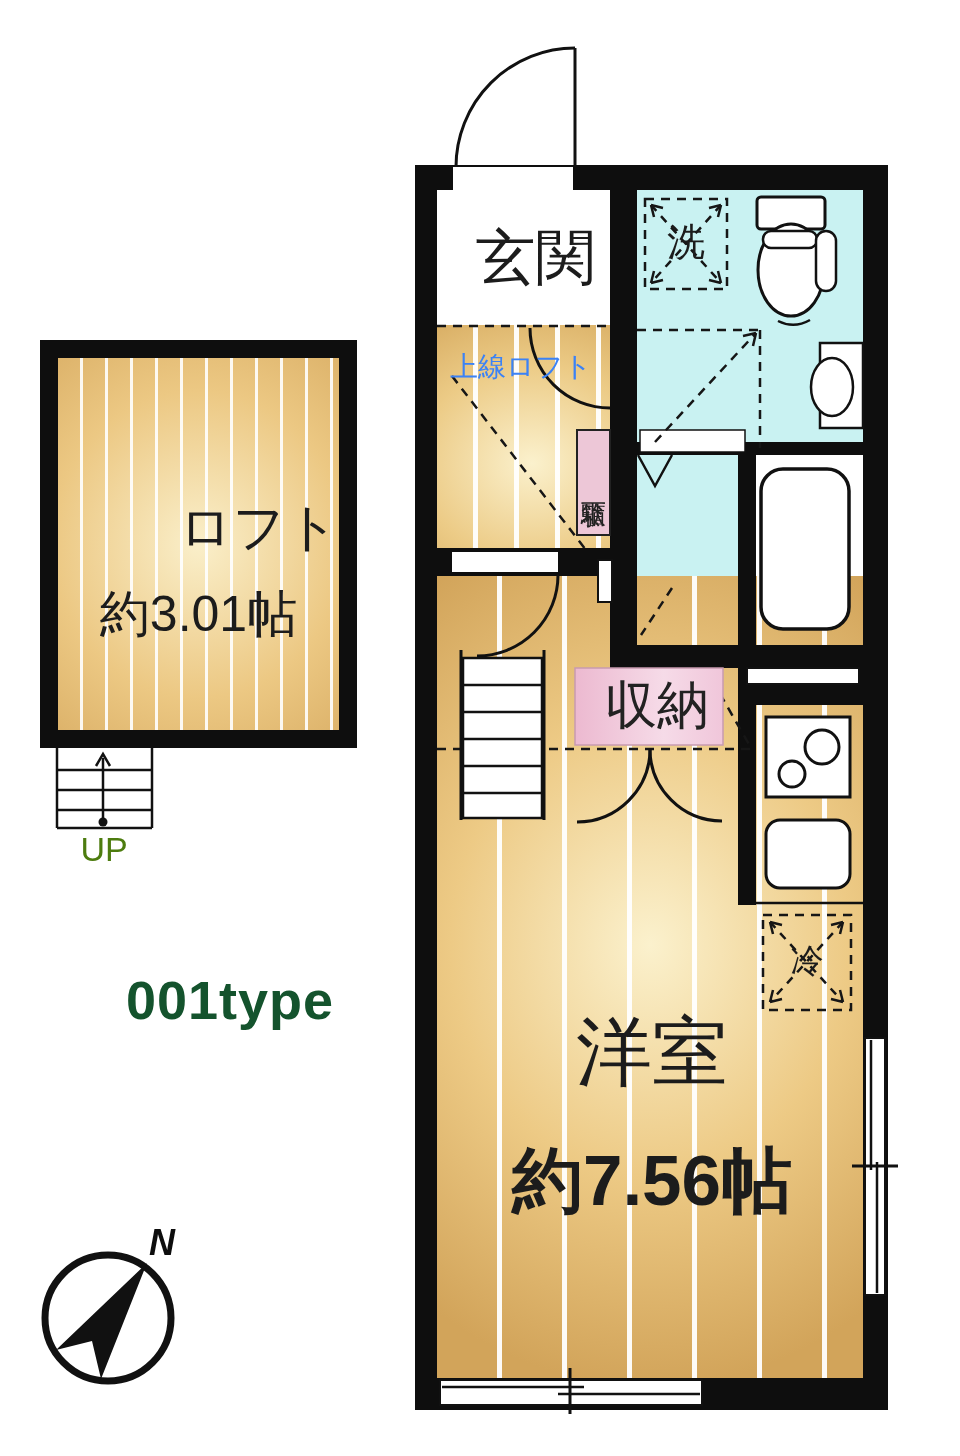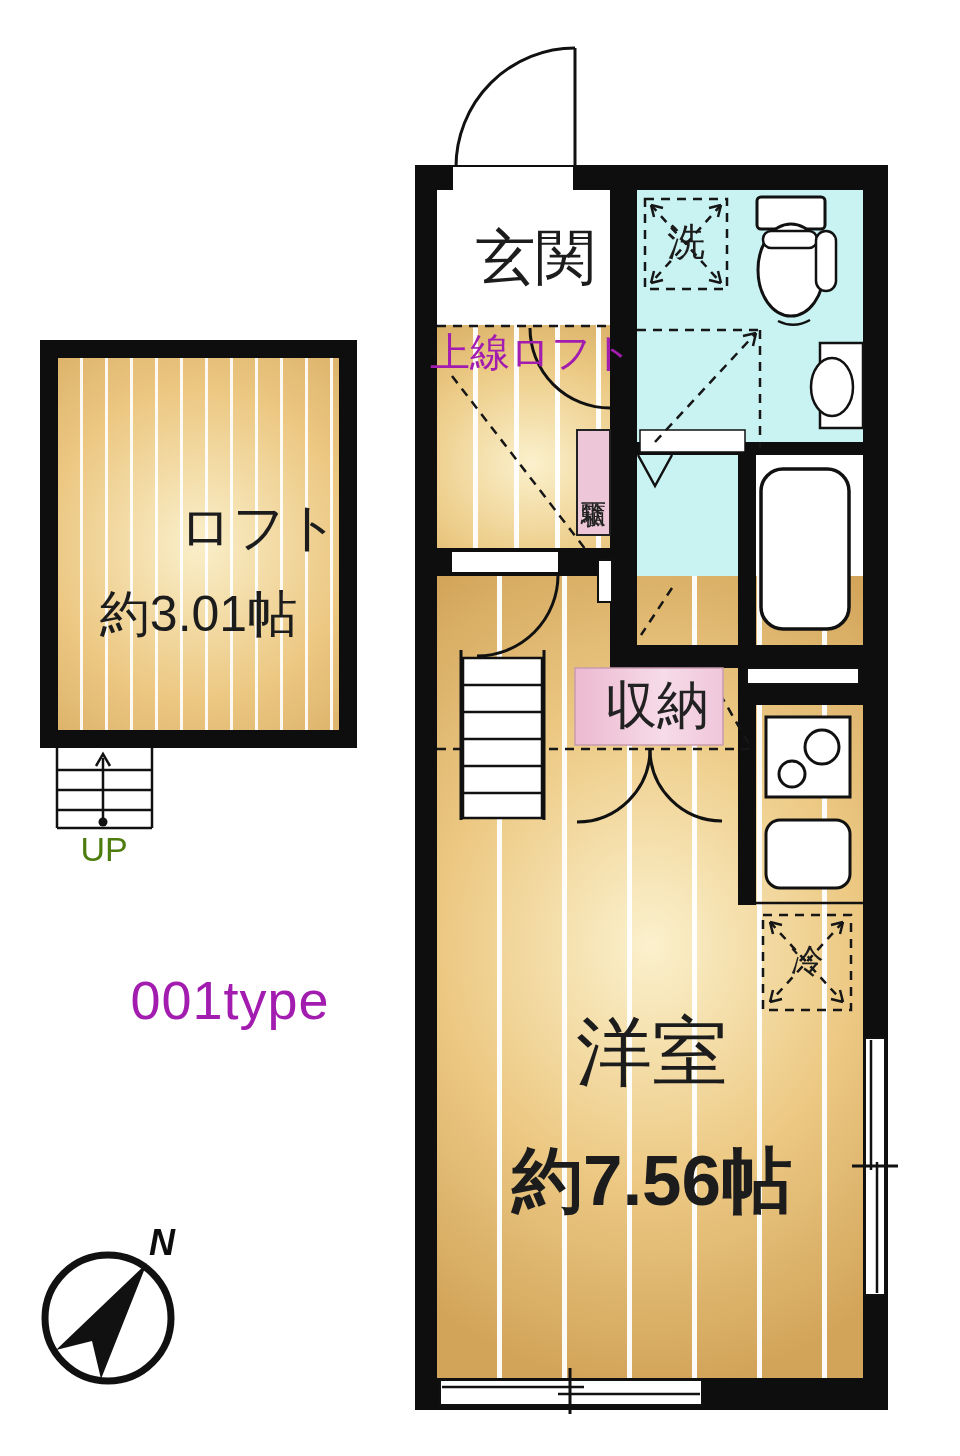--- a/index.html
+++ b/index.html
@@ -25,32 +25,32 @@
       linear-gradient(90deg, rgba(255,255,255,0) 0 22px, rgba(255,255,255,.9) 22px 25px),
       radial-gradient(95% 75% at 50% 50%, #faefca 0%, #ecc883 55%, #d6a95f 100%);
     background-size:25px 100%,100% 100%;
     background-repeat:repeat-x,no-repeat;}
   .wet{background:#c9f2f2;}
   .white{background:#ffffff;}
   svg{position:absolute;left:0;top:0;pointer-events:none;}
   
   .lbl{position:absolute;color:#1c1c1c;text-align:center;line-height:1.05;white-space:nowrap;}
   .lbl-genkan{font-size:60px;padding-left:12px;}
-  .lbl-note{font-size:40px;color:#a21caf;}
+  .lbl-note{font-size:28px;color:#3b82f6;margin-top:21px;}
   .lbl-washer{font-size:38px;}
   .lbl-geta{font-size:25px;writing-mode:vertical-rl;text-orientation:upright;line-height:1;
             display:flex;align-items:center;justify-content:center;color:#222;}
   .lbl-storage{font-size:52px;color:#222;}
   .lbl-rei{font-size:33px;}
   .lbl-room{font-size:76px;}
   .lbl-size{font-size:71px;}
   .lbl-loft{font-size:52px;text-align:right;}
   .lbl-loftsize{font-size:50px;}
   .lbl-up{font-size:34px;color:#4d7c0f;}
-  .lbl-type{font-size:54px;font-weight:400;letter-spacing:1px;color:#a21caf;}
+  .lbl-type{font-size:54px;font-weight:700;letter-spacing:1px;color:#14532d;}
   .lbl-n{font-size:36px;font-weight:700;font-style:italic;color:#0d0d0d;}
 </style>
 </head>
 <body>
 
 <div id="stage">
 
   <div class="abs wall" style="left:40px;top:340px;width:317px;height:408px;"></div>
   <div class="abs wood-loft" style="left:58px;top:358px;width:281px;height:372px;"></div>
 

